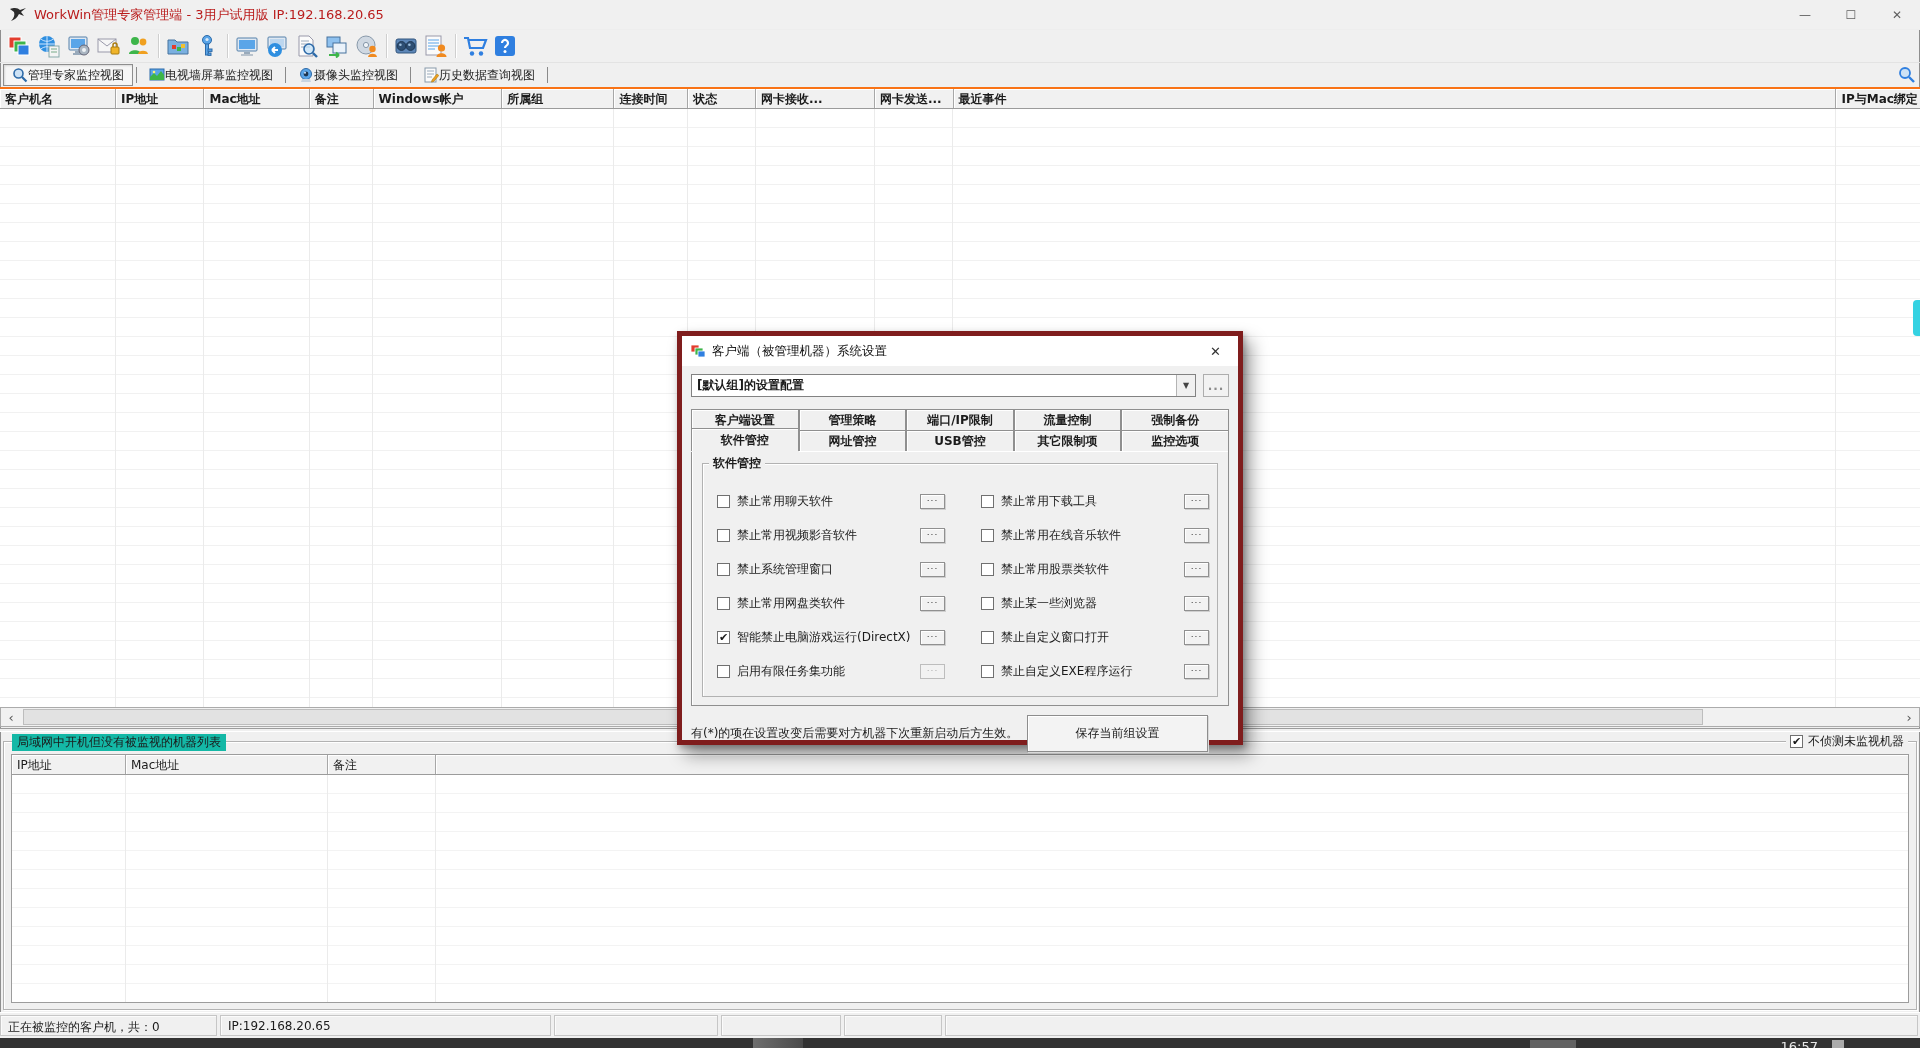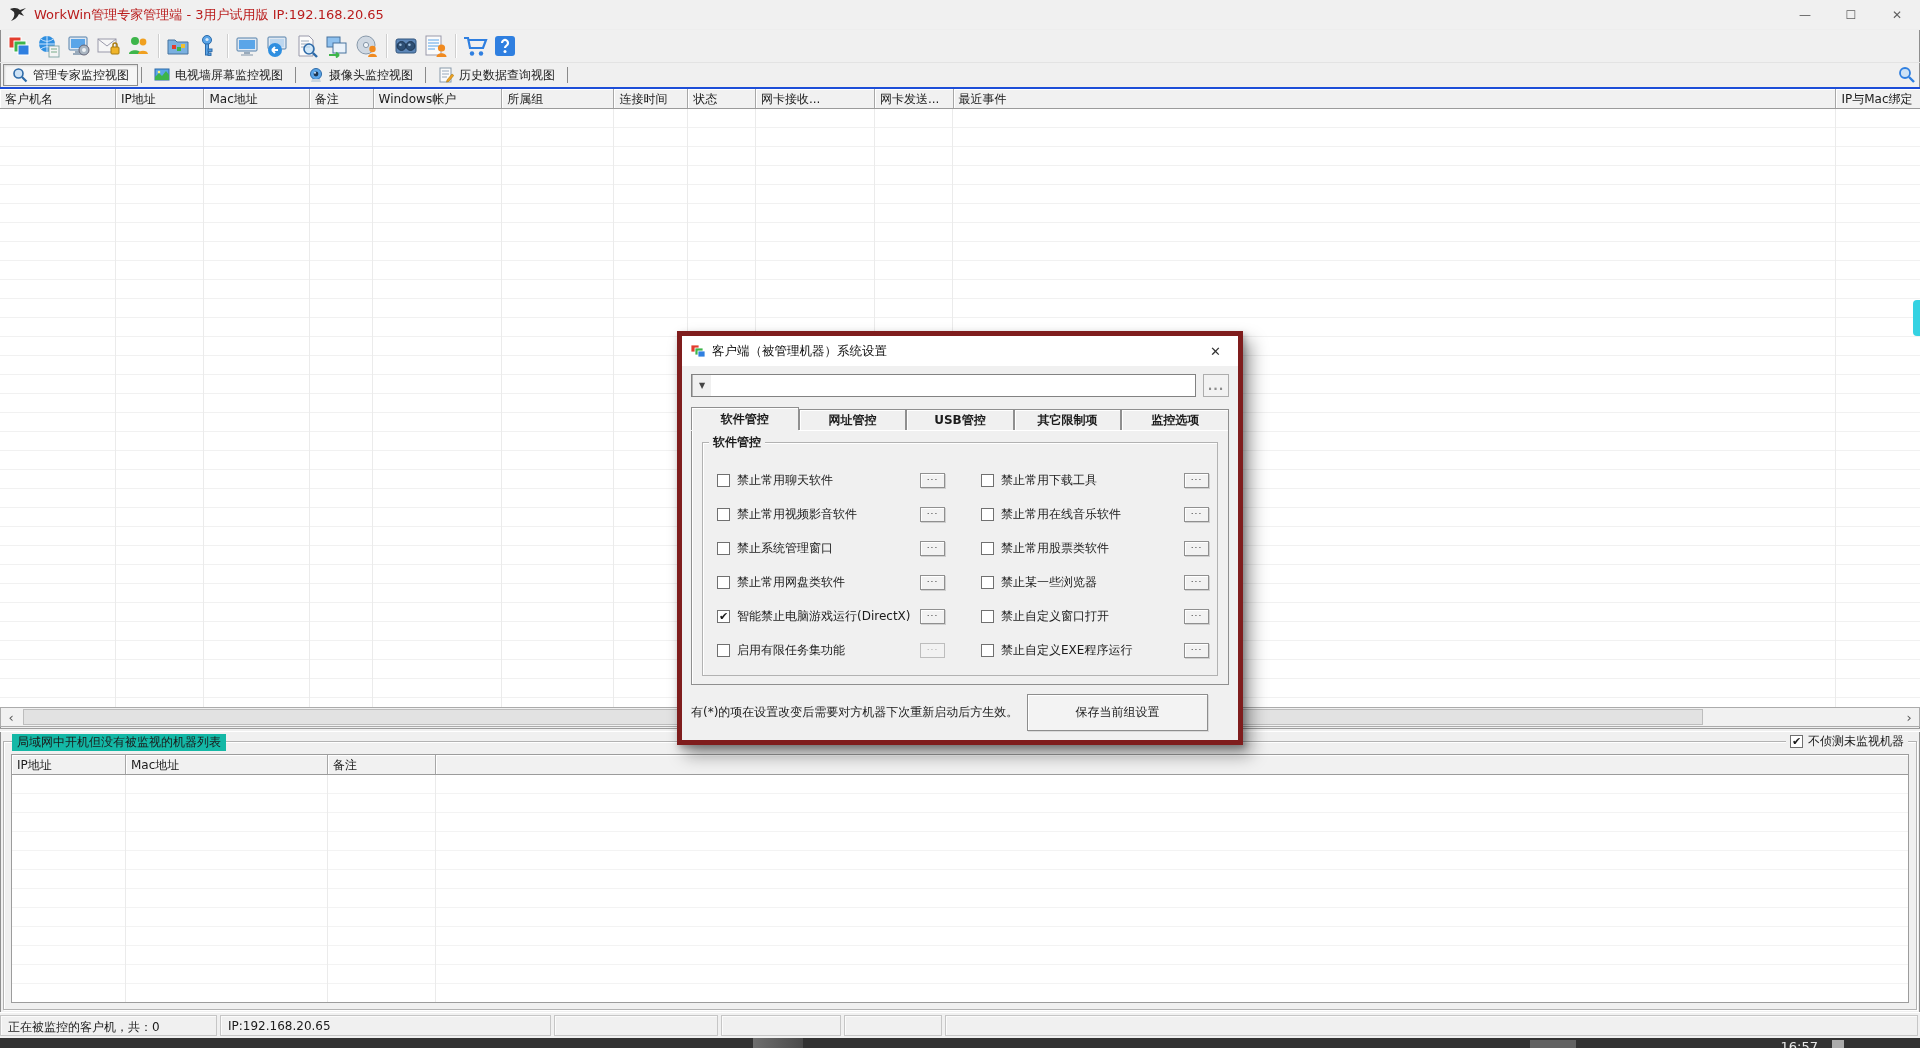--- a/index.html
+++ b/index.html
@@ -18,29 +18,29 @@
   .winbtn { width:46px; height:30px; display:flex; align-items:center; justify-content:center;
     color:#5f5f5f; font-size:12px; }
   
   .toolbar { position:absolute; left:0; top:30px; width:100%; height:33px;
     display:flex; align-items:center; padding-left:4px; border-bottom:1px solid #e3e3e3; }
   .tbtn { width:30px; height:28px; display:flex; align-items:center; justify-content:center; }
   .tsep { width:1px; height:24px; background:#cfcfcf; box-shadow:1px 0 0 #ffffff; margin:0 4px; }
   
   .viewtabs { position:absolute; left:0; top:63px; width:100%; height:24px;
     display:flex; align-items:center; padding-left:3px; }
-  .vtab { display:flex; align-items:center; gap:5px; height:22px; padding:9px 8px;
+  .vtab { display:flex; align-items:center; height:22px; padding:9px 8px;
     border:1px solid transparent; white-space:nowrap; }
   .vtab.active { border:1px solid #8e8e8e; background:#f6f6f6;
     box-shadow:inset 1px 1px 2px rgba(0,0,0,.12); }
   .vsep { width:1px; height:16px; background:#8a8a8a; margin:0 3px; }
   .corner-search { position:absolute; right:5px; top:66px; width:17px; height:17px; }
   
   .maintable { position:absolute; left:0; top:87px; width:1920px; height:620px;
-    border-top:2px solid #1d4ed8; background:#ffffff; }
+    border-top:2px solid #f97316; background:#ffffff;font-weight:bold; }
   .thead { display:flex; height:20px; background:#f1f1f1; border-bottom:1px solid #9b9b9b; }
   .th { padding:2px 0 0 5px; border-right:1px solid #a7a7a7; box-shadow:inset 1px 1px 0 #ffffff;
     white-space:nowrap; overflow:hidden; font-size:12px; }
   .tbody { display:flex; height:598px;
     background:repeating-linear-gradient(to bottom,#ffffff 0 18px,#f1f1f1 18px 19px); }
   .bcol { border-right:1px solid #ebebeb; height:100%; }
   .mc0{width:118px}.mc1{width:90px}.mc2{width:107px}.mc3{width:65px}.mc4{width:131px}
   .mc5{width:114px}.mc6{width:75px}.mc7{width:69px}.mc8{width:121px}.mc9{width:80px}
   .mc10{width:899px}.mc11{width:85px;border-right:none}
   
@@ -425,26 +425,34 @@
           <rect x="5" y="5" width="8" height="7" fill="#3db54a" stroke="#fff" stroke-width=".8"></rect>
           <rect x="8" y="8" width="7" height="6" fill="#2f7fe0" stroke="#fff" stroke-width=".8"></rect>
         </svg>
     </span>
     <span class="dtext">客户端（被管理机器）系统设置</span>
     <div class="dclose">✕</div>
   </div>
   <div class="dbody">
     <div class="comborow">
       <div class="combo">
+        <span class="cval">[默认组]的设置配置</span>
         <span class="carrow">▼</span>
       </div>
       <div class="cbrowse">...</div>
     </div>
 
     <div class="tabrows">
+      <div class="tabrow">
+        <div class="dtab">客户端设置</div>
+        <div class="dtab">管理策略</div>
+        <div class="dtab">端口/IP限制</div>
+        <div class="dtab">流量控制</div>
+        <div class="dtab">强制备份</div>
+      </div>
       <div class="tabrow">
         <div class="dtab active">软件管控</div>
         <div class="dtab">网址管控</div>
         <div class="dtab">USB管控</div>
         <div class="dtab">其它限制项</div>
         <div class="dtab">监控选项</div>
       </div>
     </div>
 
     <div class="dpage">

